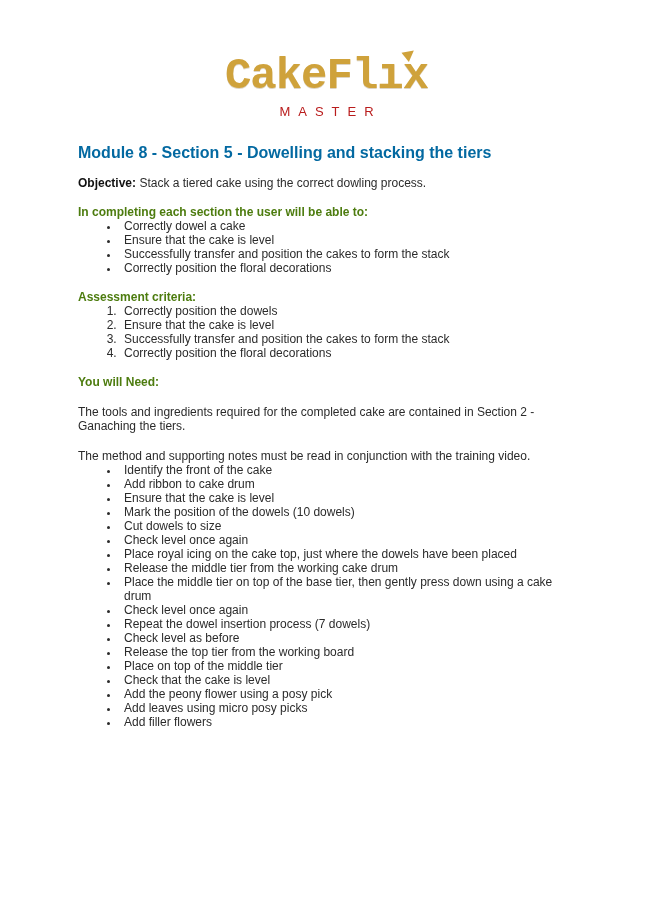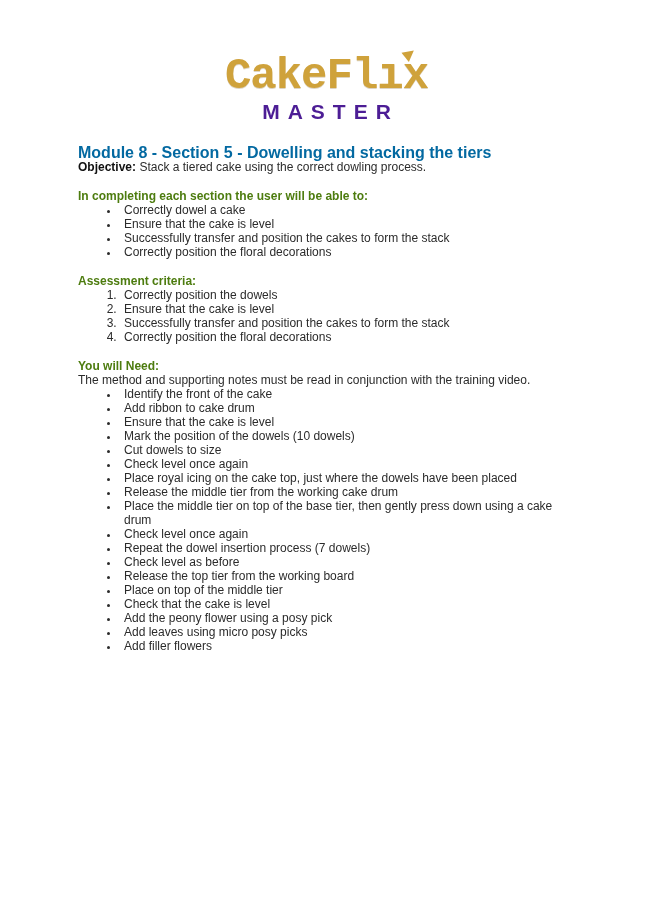--- a/index.html
+++ b/index.html
@@ -41,24 +41,24 @@
     top: -4px;
     right: -12px;
     width: 0;
     height: 0;
     border-style: solid;
     border-width: 6px 0 6px 11px;
     border-color: transparent transparent transparent #cfa23b;
     transform: rotate(-38deg);
   }
   .master {
-    font-size: 21px;
-    font-weight: bold;
+    font-size: 13px;
+    font-weight: normal;
     letter-spacing: 8px;
-    color: #4c1d95;
+    color: #b91c1c;
     line-height: 20px;
     margin-top: 2px;
     text-indent: 8px;
   }
   
   .doc {
     font-size: 12px;
     line-height: 14px;
   }
   .doc h1 {
@@ -69,20 +69,21 @@
     margin-top: 24px;
   }
   .doc h2 {
     font-size: 12px;
     line-height: 14px;
     font-weight: bold;
     color: #4d7c0f;
     margin-top: 15px;
   }
   .doc p {
+    margin-top: 16px;
   }
   .doc p strong { color: #111; }
   .doc ul, .doc ol {
     padding-left: 42px;
   }
   .doc li {
     margin: 0;
     padding-left: 4px;
   }
   .doc ul li::marker { font-size: 11px; }
@@ -116,20 +117,21 @@
 
     <ol>
         <li>Correctly position the dowels</li>
         <li>Ensure that the cake is level</li>
         <li>Successfully transfer and position the cakes to form the stack</li>
         <li>Correctly position the floral decorations</li>
       </ol>
 
     <h2>You will Need:</h2>
 
+    <p>The tools and ingredients required for the completed cake are contained in Section 2 - Ganaching the tiers.</p>
 
 
     <p>The method and supporting notes must be read in conjunction with the training video.</p>
 
     <ul>
         <li>Identify the front of the cake</li>
         <li>Add ribbon to cake drum</li>
         <li>Ensure that the cake is level</li>
         <li>Mark the position of the dowels (10 dowels)</li>
         <li>Cut dowels to size</li>

